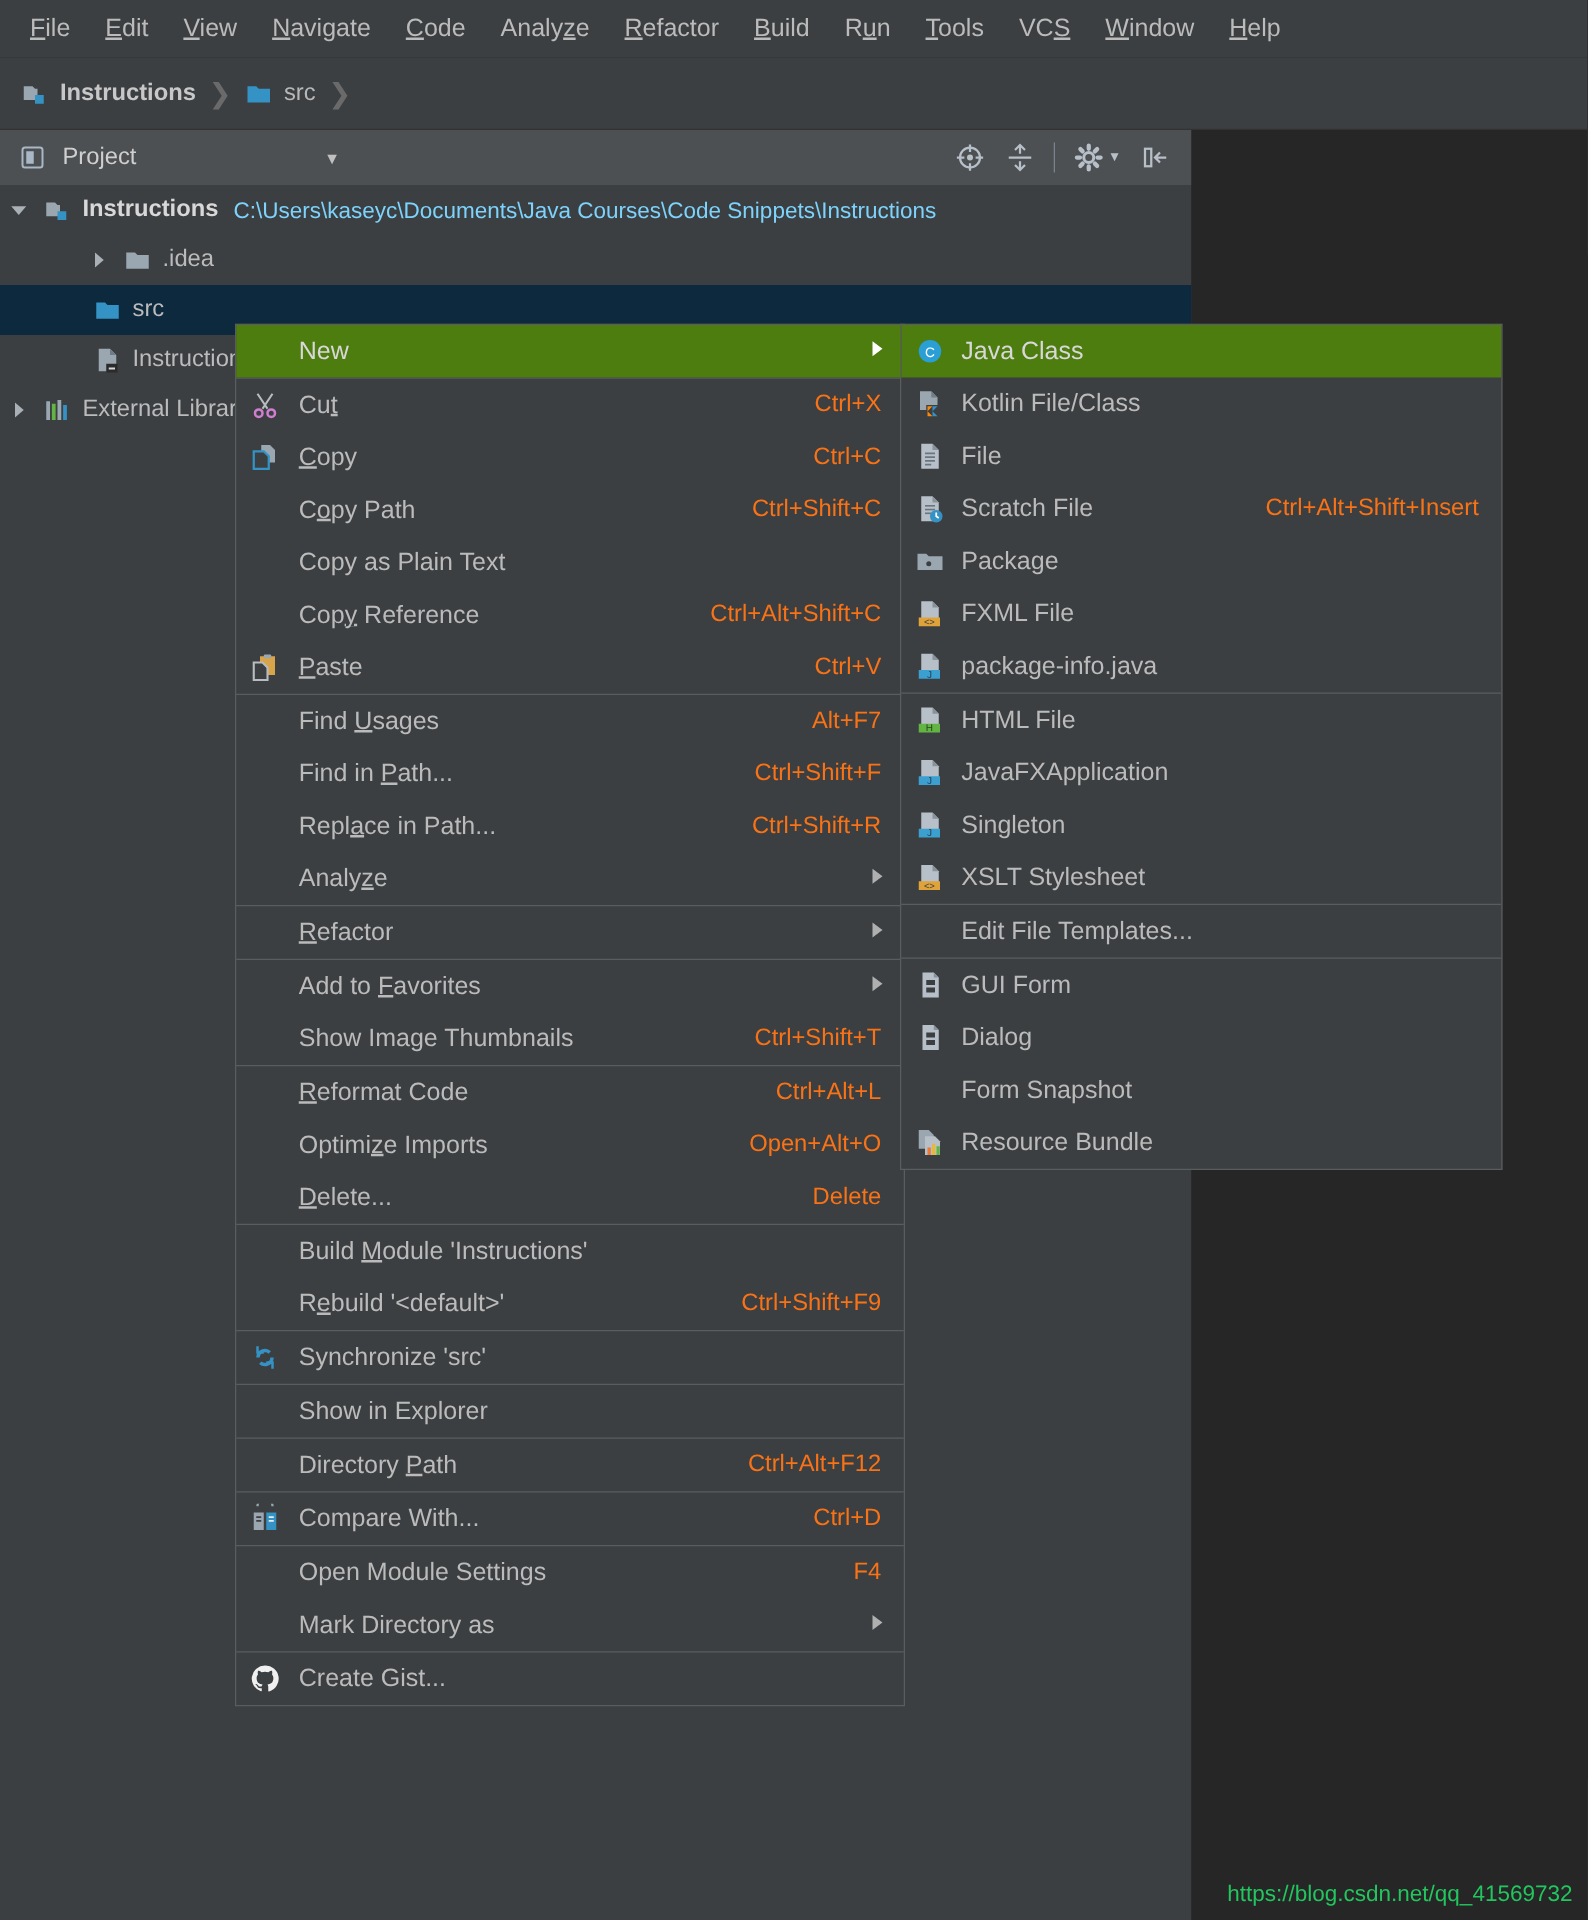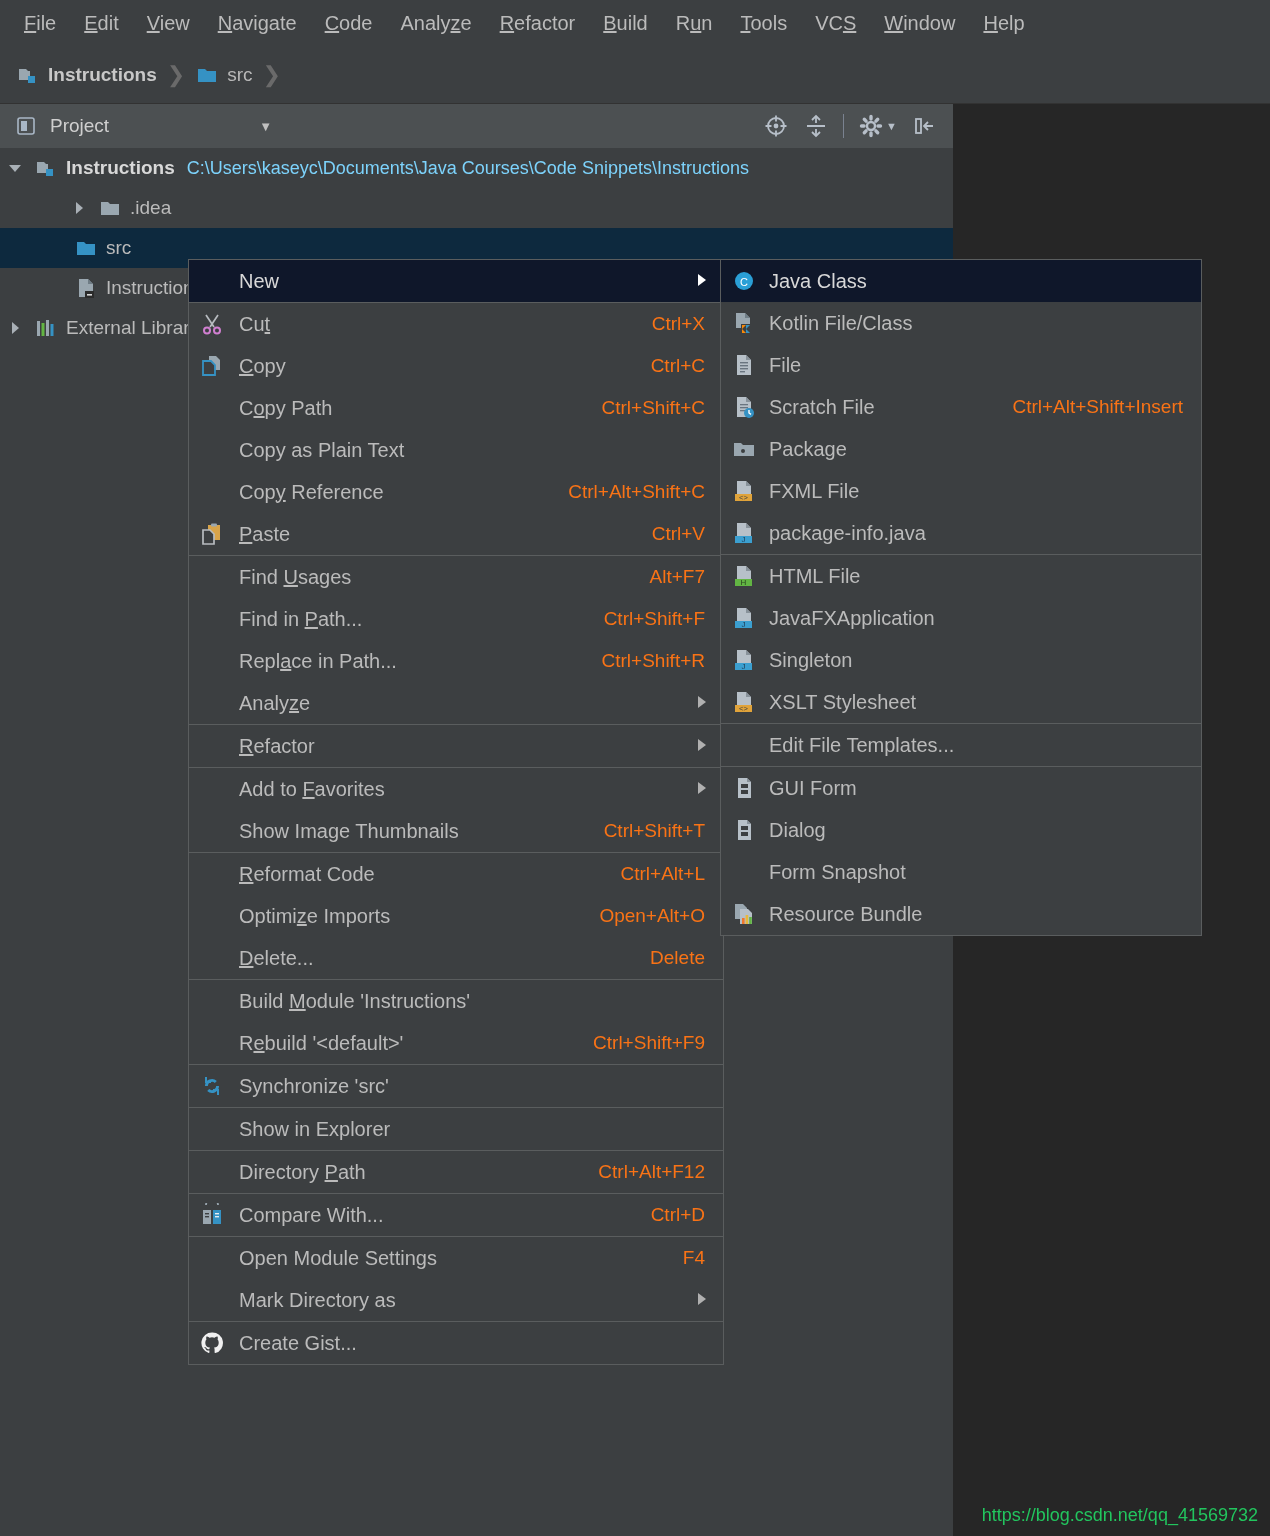--- a/index.html
+++ b/index.html
@@ -61,21 +61,21 @@
   
   .ctxmenu {
     position:absolute; left:188px; top:259px; width:536px;
     background:#3c3f41; border:1px solid #5a5d5e;
     padding:0;
   }
   .mrow {
     position:relative; height:42px; display:flex; align-items:center;
     color:#bbbbbb; font-size:20px; white-space:nowrap;
   }
-  .mrow.hl { background:#0f172a; color:#d8d8d8; }
+  .mrow.hl { background:#4d7c0f; color:#d8d8d8; }
   .mrow .micon { width:30px; flex:0 0 30px; margin-left:8px; display:flex; align-items:center; justify-content:center;}
   .mrow .mlabel { margin-left:12px; }
   .mrow.noicon .mlabel { margin-left:50px; }
   .mrow .mshort { margin-left:auto; color:#f97316; font-size:19px; padding-right:18px; }
   .mrow .marrow { margin-left:auto; padding-right:14px; }
   .msep { height:1px; background:#5a5d5e; }
   .u { text-decoration:underline; }
 
   
   .submenu {

